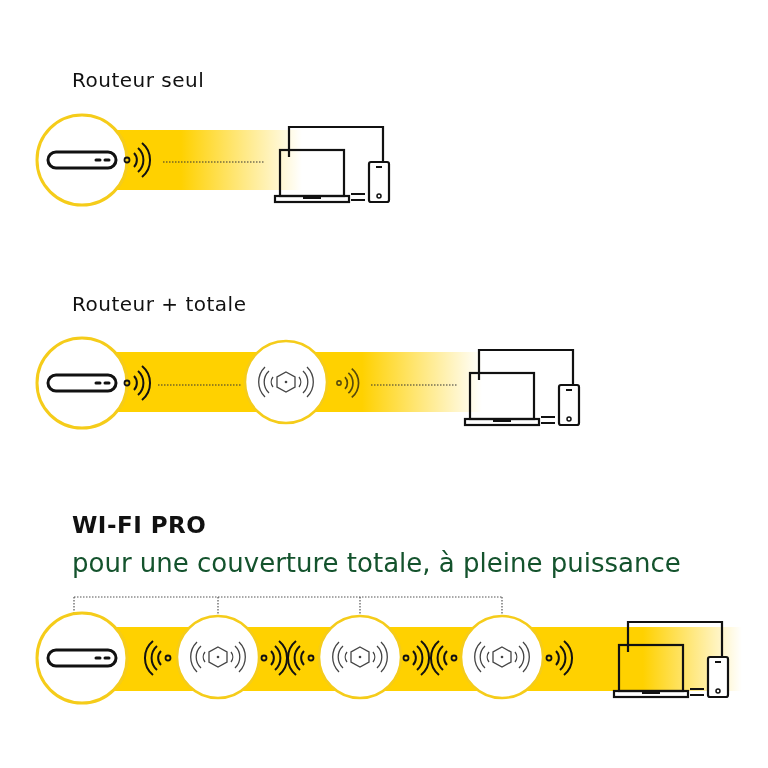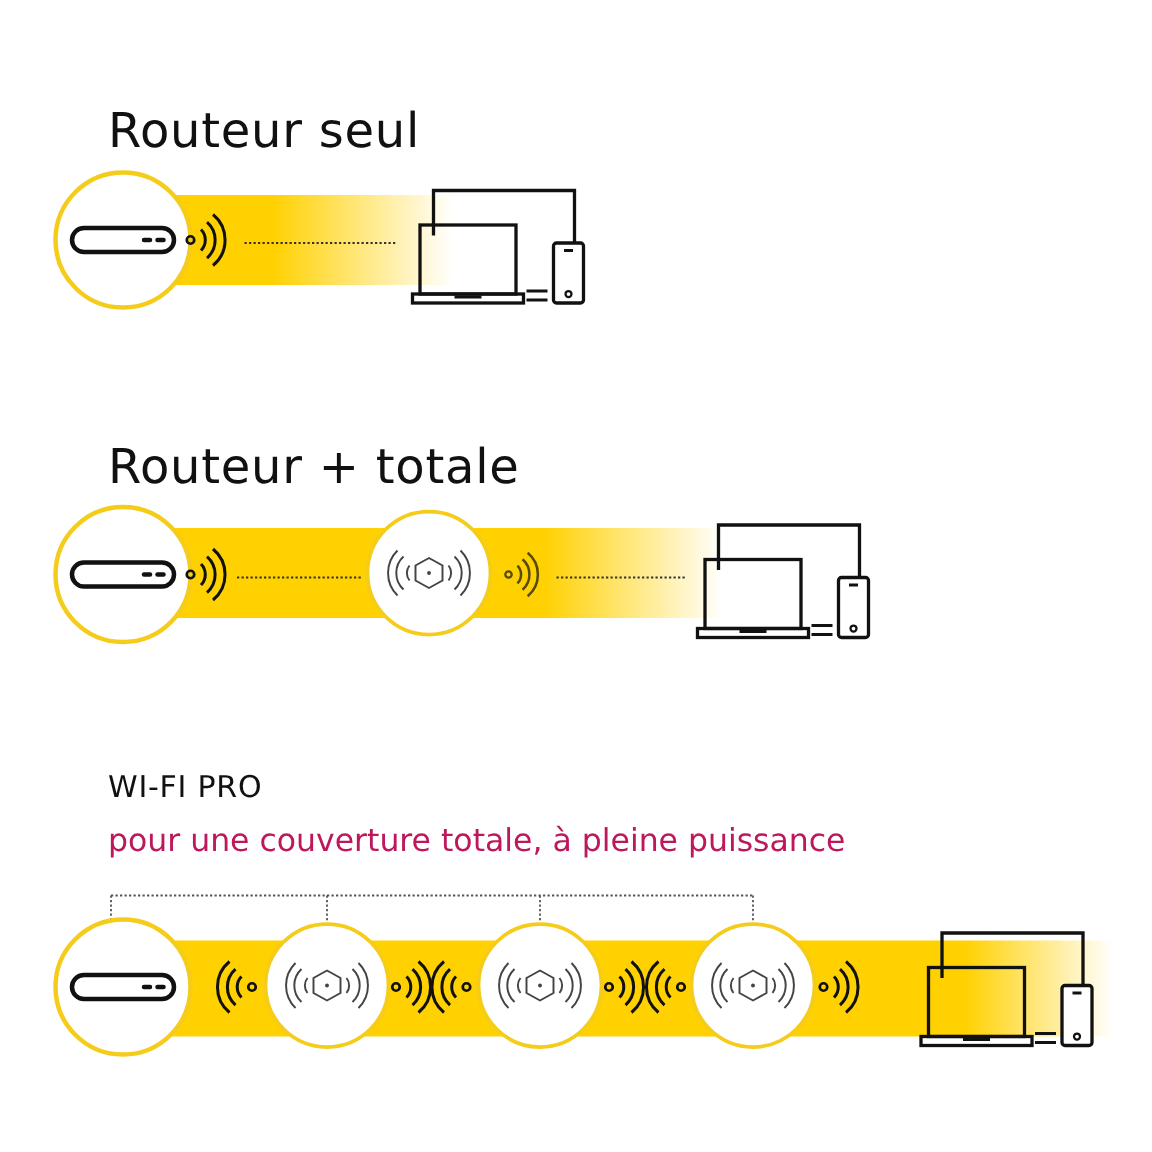--- a/index.html
+++ b/index.html
@@ -1,19 +1,19 @@
 <!DOCTYPE html>
 <html><head>
 <meta charset="utf-8">
 <style>
   html,body{margin:0;padding:0;background:#fff;}
   body{width:768px;height:768px;position:relative;overflow:hidden;font-family:"DejaVu Sans","Liberation Sans",sans-serif;color:#111;}
-  .title{position:absolute;left:72px;font-size:32px;letter-spacing:0.5px;color:#111;}
-  .title.bold{font-weight:normal;font-size:20px;}
-  .sub{position:absolute;left:72px;font-size:21px;color:#be185d;}
+  .title{position:absolute;left:72px;font-size:20px;letter-spacing:0.5px;color:#111;}
+  .title.bold{font-weight:bold;font-size:23px;}
+  .sub{position:absolute;left:72px;font-size:26px;color:#14532d;}
   svg{position:absolute;left:0;top:0;}
 </style>
 </head>
 <body>
 
 <div class="title" style="top:68px;">Routeur seul</div>
 <div class="title" style="top:292px;">Routeur + totale</div>
 <div class="title bold" style="top:512px;">WI-FI PRO</div>
 <div class="sub" style="top:548px;">pour une couverture totale, à pleine puissance</div>
 

